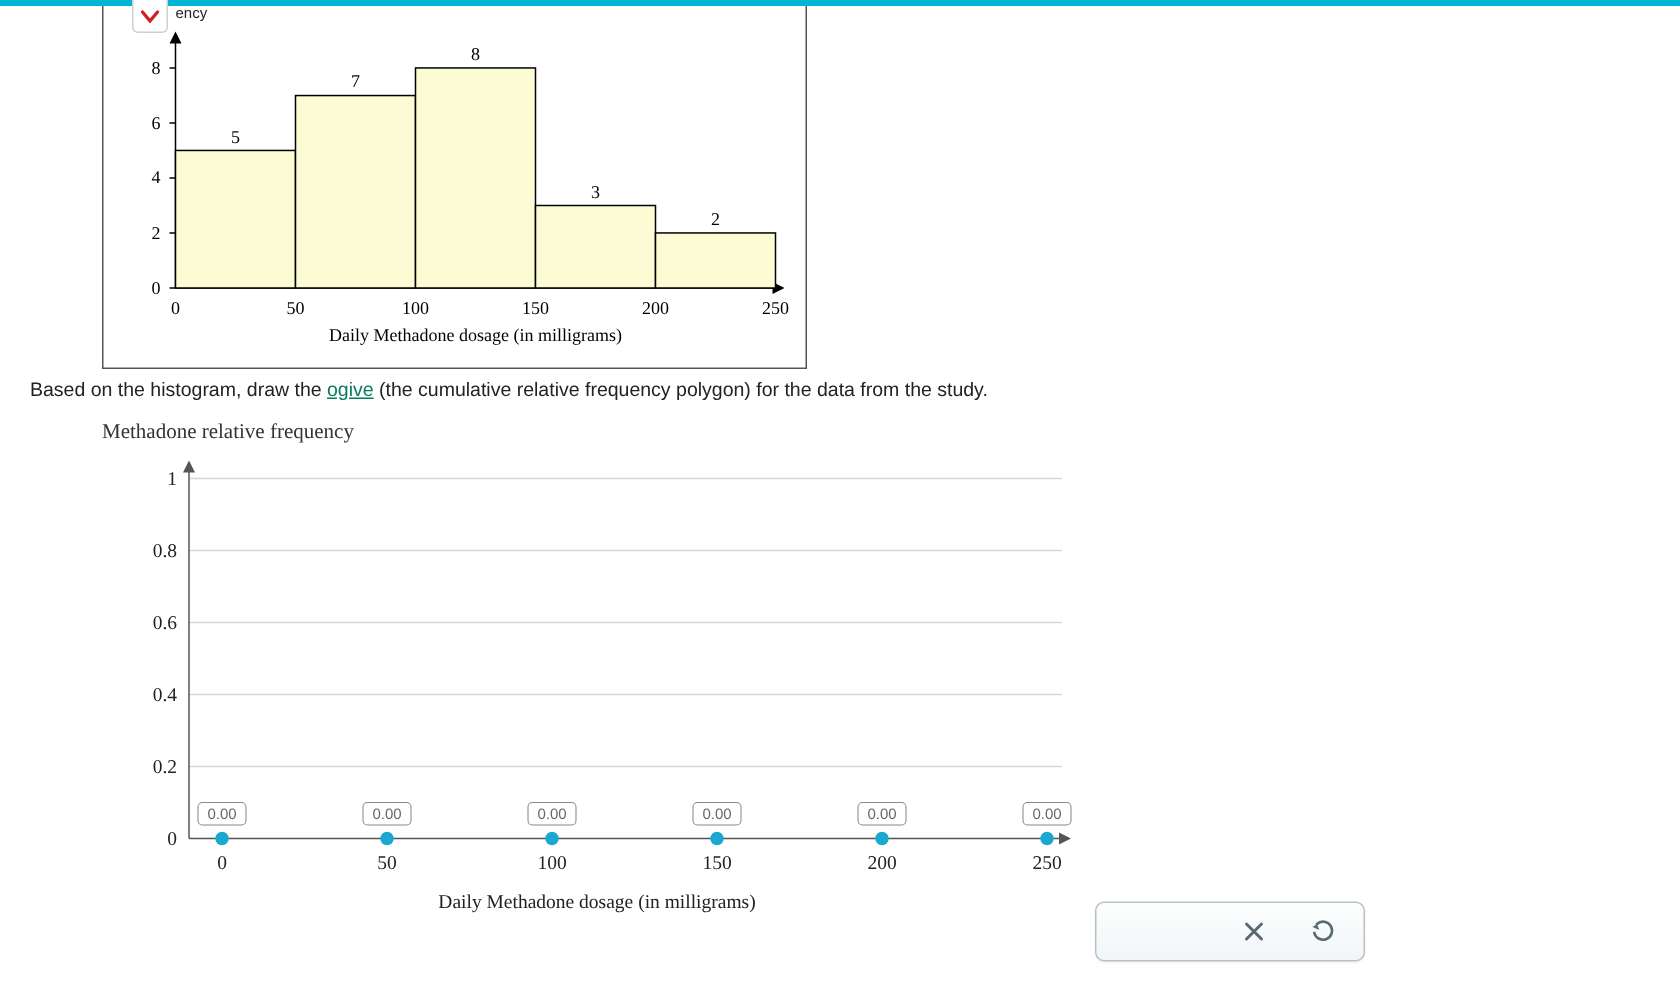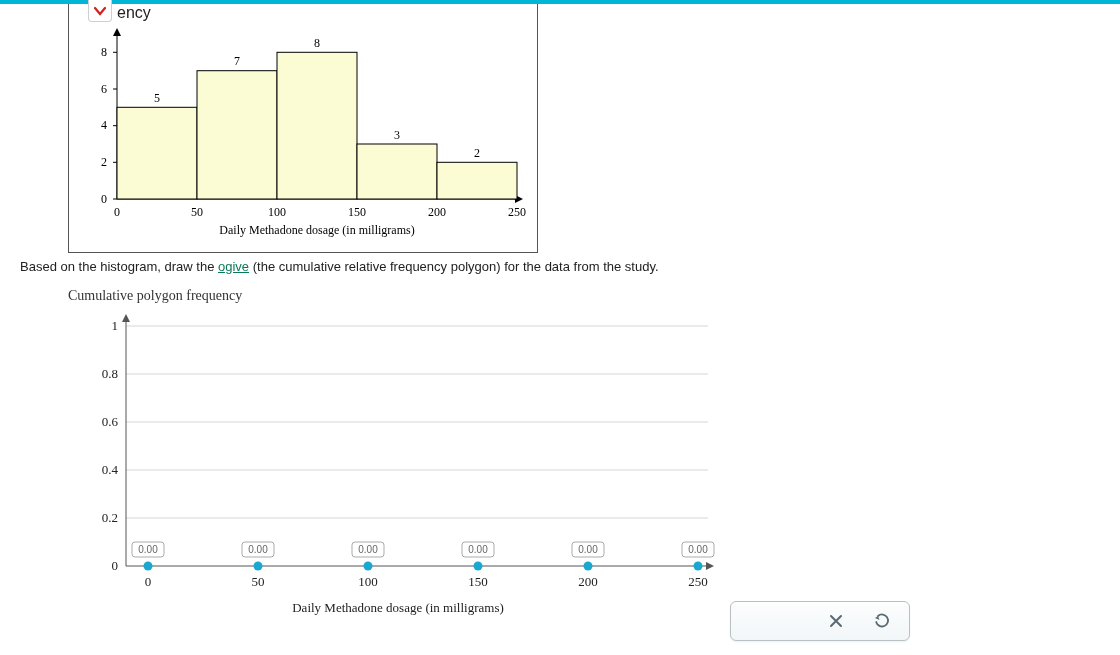--- a/index.html
+++ b/index.html
@@ -36,21 +36,21 @@
   .histogram-wrap {
     margin-left: 48px;
     margin-top: 0;
     width: 470px;
     border: 1px solid #555;
     border-top: none;
     padding: 0 8px 8px 8px;
     font-family: Verdana, Arial, sans-serif;
   }
   .hist-ylabel {
-    font-size: 16px;
+    font-size: 10px;
     padding-bottom: 2px;
     padding-left: 40px;
   }
   .hist-svg { display: block; }
   .prompt {
     margin: 6px 0 14px 0;
     font-size: 13px;
   }
   .prompt a { color: #0a7a5a; text-decoration: underline; cursor: pointer; }
   .ogive-wrap {
@@ -168,21 +168,21 @@
       </g>
       <text x="240" y="210" text-anchor="middle" font-size="12" font-family="Verdana" fill="#000">Daily Methadone dosage (in milligrams)</text>
     </svg>
   </div>
 
   <div class="prompt">
     <span>Based on the histogram, draw the </span><a>ogive</a><span> (the cumulative relative frequency polygon) for the data from the study.</span>
   </div>
 
   <div class="ogive-wrap">
-    <div class="ogive-title">Cumulative polygon frequency</div>
+    <div class="ogive-title">Methadone relative frequency</div>
     <svg class="ogive-svg" width="660" height="290" viewBox="0 0 660 290">
 
       <g stroke="#d6d6d6" stroke-width="1">
         <line x1="58" y1="20" x2="640" y2="20"></line>
         <line x1="58" y1="68" x2="640" y2="68"></line>
         <line x1="58" y1="116" x2="640" y2="116"></line>
         <line x1="58" y1="164" x2="640" y2="164"></line>
         <line x1="58" y1="212" x2="640" y2="212"></line>
       </g>
 

